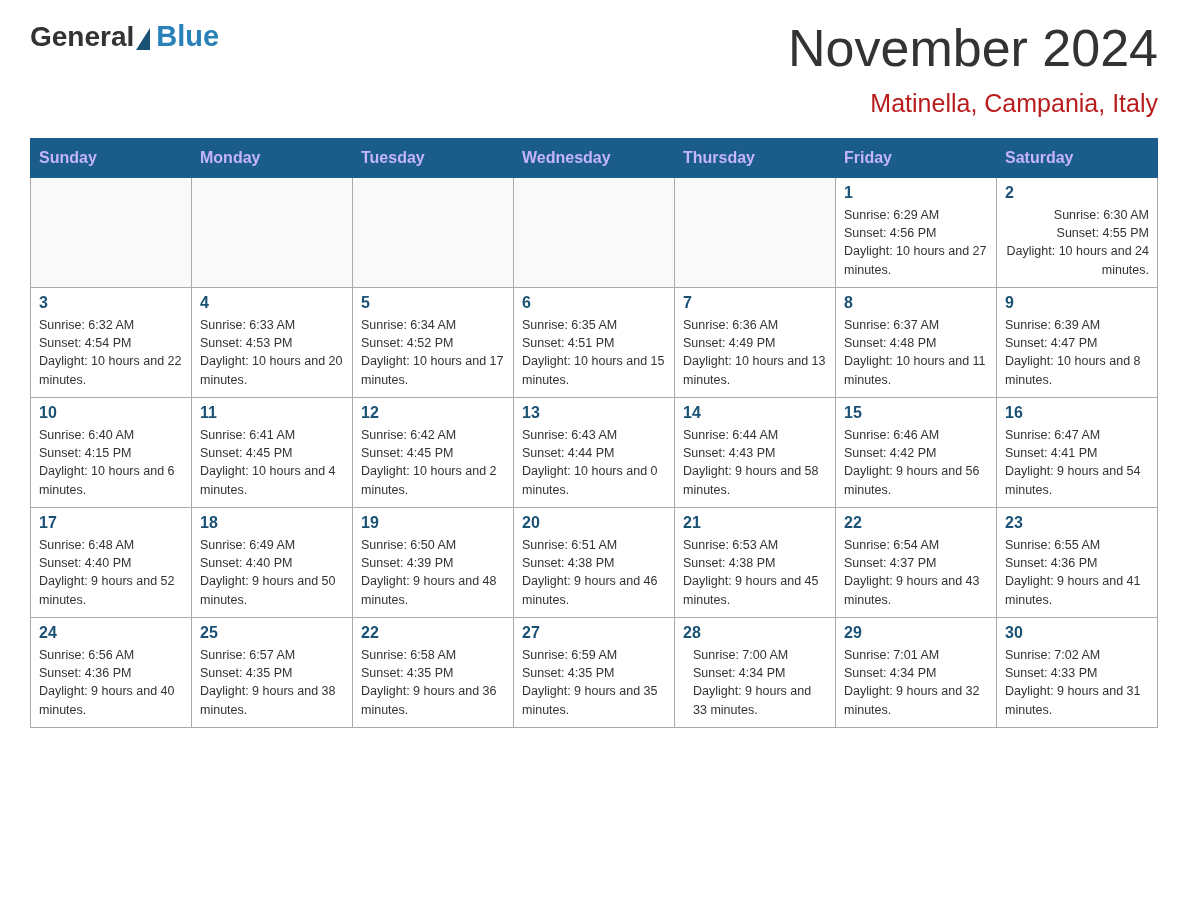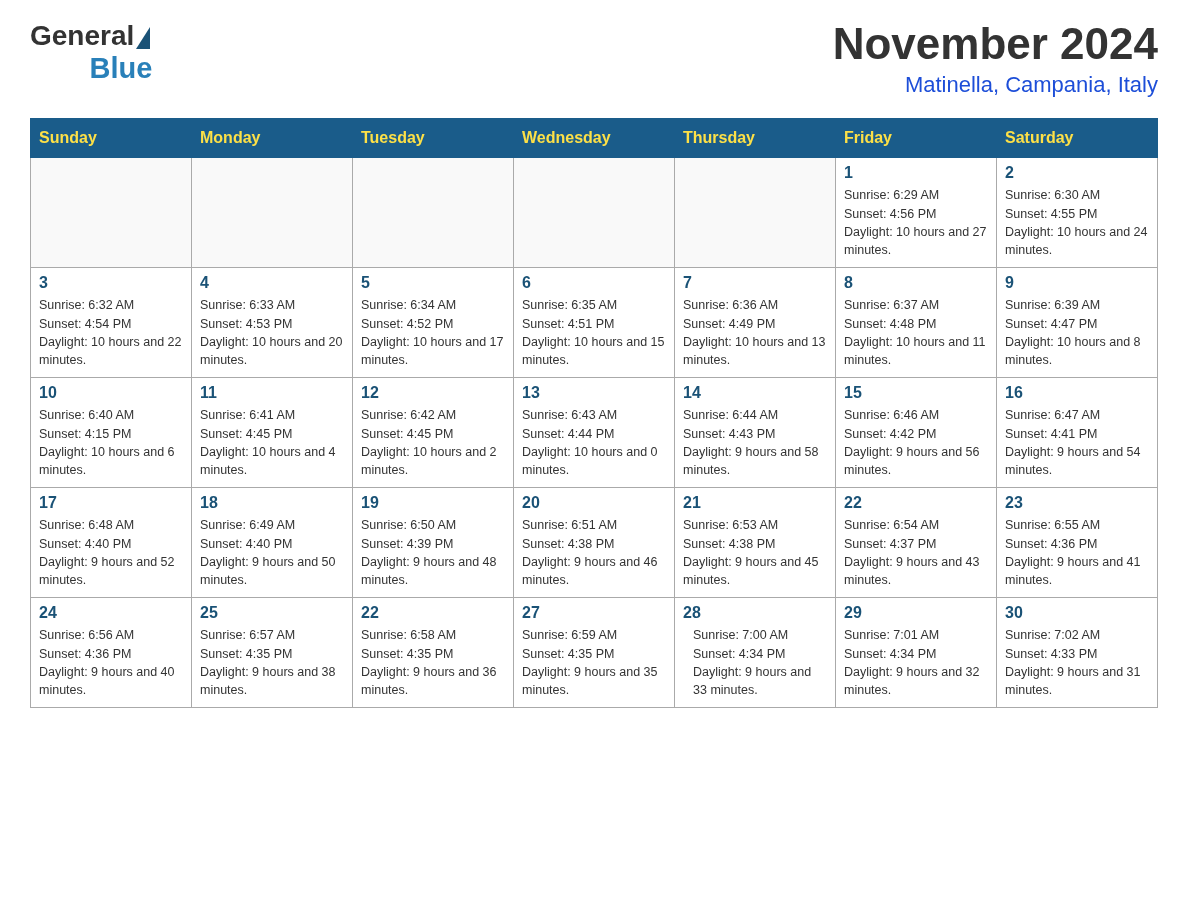--- a/index.html
+++ b/index.html
@@ -12,22 +12,21 @@
       padding: 20px 30px;
     }
     .header {
       display: flex;
       justify-content: space-between;
       align-items: flex-start;
       margin-bottom: 20px;
     }
     .logo {
       display: flex;
-      flex-direction: column;
-      align-items: flex-end;
+      align-items: center;
     }
     .logo-top {
       display: flex;
       align-items: center;
       font-size: 28px;
       font-weight: bold;
       color: #333;
     }
     .logo-top .general {
       color: #333;
@@ -44,37 +43,37 @@
     .logo-bottom {
       font-size: 29px;
       font-weight: bold;
       color: #2980b9;
       margin-left: 4px;
     }
     .title-area {
       text-align: right;
     }
     .month-title {
-      font-size: 44px;
-      font-weight: bold;
+      font-size: 52px;
+      font-weight: normal;
       color: #333;
       line-height: 1.1;
     }
     .location {
-      font-size: 22px;
-      color: #1d4ed8;
-      margin-top: 4px;
+      font-size: 25px;
+      color: #b91c1c;
+      margin-top: 12px;
     }
     .calendar {
       width: 100%;
       border-collapse: collapse;
     }
     .calendar th {
       background-color: #1a5c8a;
-      color: #fde047;
+      color: #c4b5fd;
       font-size: 16px;
       font-weight: bold;
       padding: 10px 8px;
       text-align: left;
       border: 1px solid #1a5c8a;
     }
     .calendar td {
       vertical-align: top;
       border: 1px solid #aaa;
       padding: 6px 8px;
@@ -138,21 +137,21 @@
         <td class="empty-cell"></td>
         <td class="empty-cell"></td>
         <td>
           <div class="day-number">1</div>
           <div class="day-info" style="white-space: pre-line;">Sunrise: 6:29 AM
 Sunset: 4:56 PM
 Daylight: 10 hours and 27 minutes.</div>
         </td>
         <td>
           <div class="day-number">2</div>
-          <div class="day-info" style="white-space: pre-line;">Sunrise: 6:30 AM
+          <div class="day-info" style="white-space: pre-line; text-align: right;">Sunrise: 6:30 AM
 Sunset: 4:55 PM
 Daylight: 10 hours and 24 minutes.</div>
         </td>
       </tr>
       <tr class="week-row">
         <td>
           <div class="day-number">3</div>
           <div class="day-info" style="white-space: pre-line;">Sunrise: 6:32 AM
 Sunset: 4:54 PM
 Daylight: 10 hours and 22 minutes.</div>

